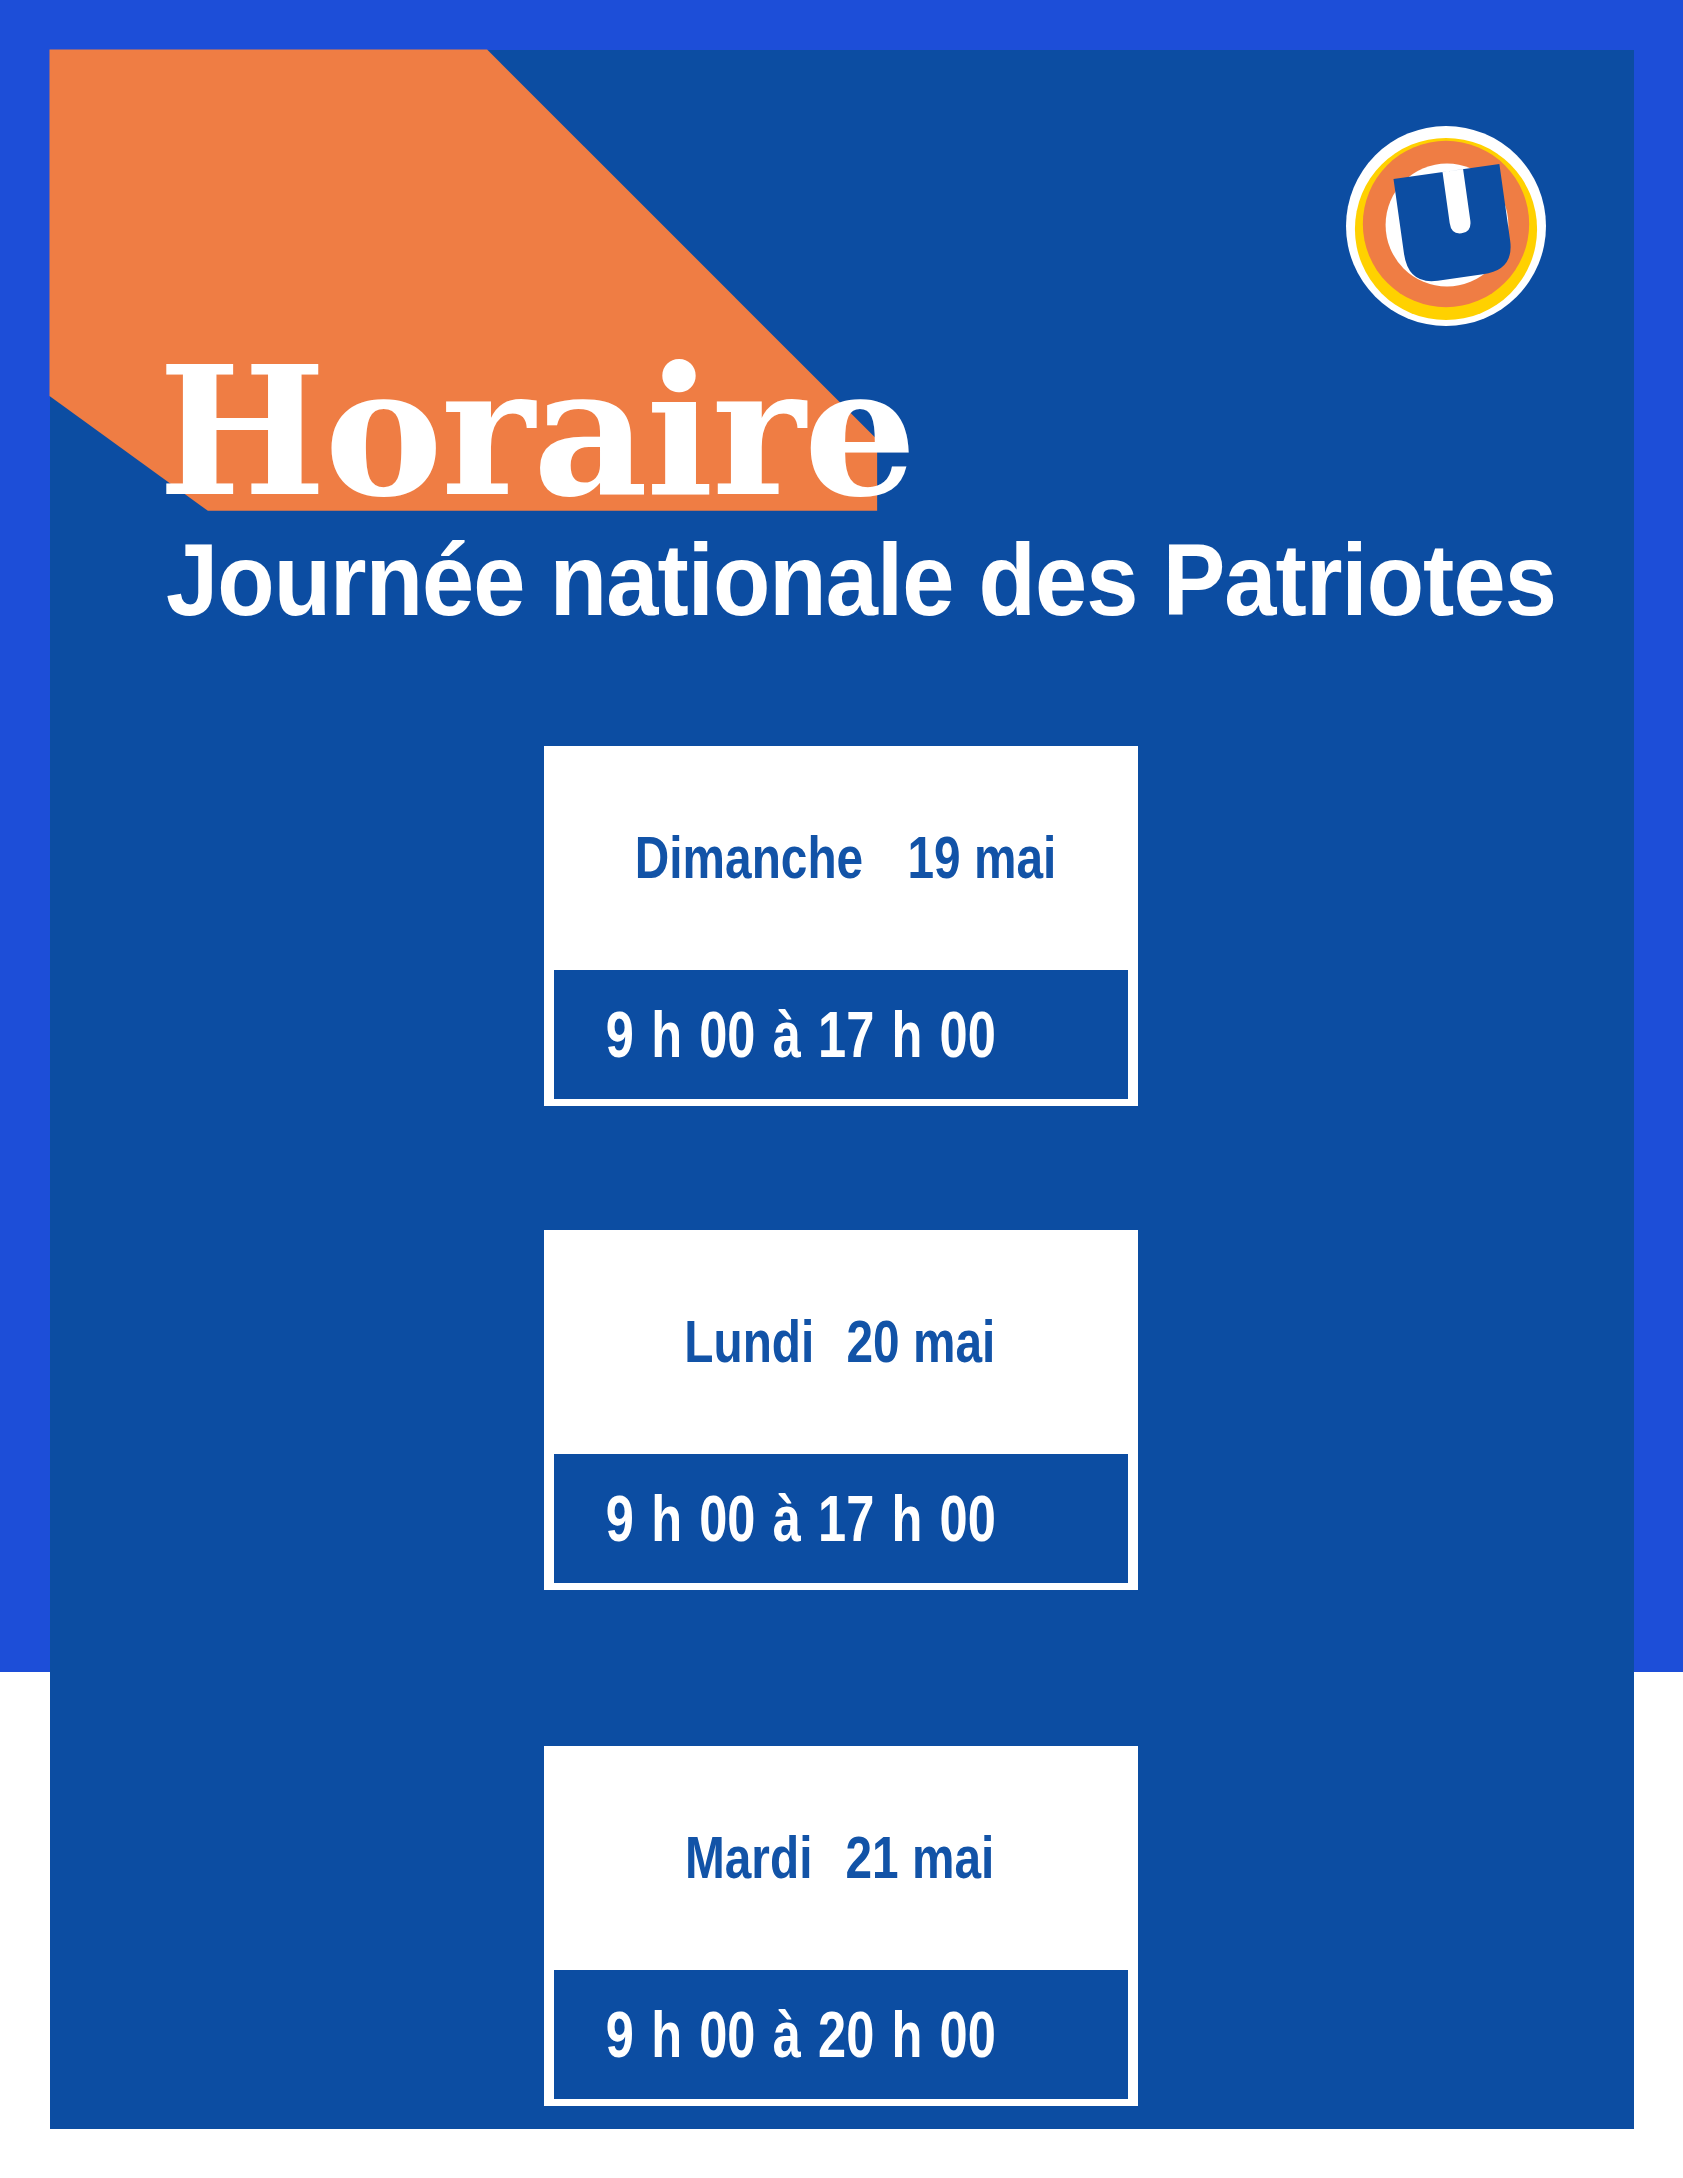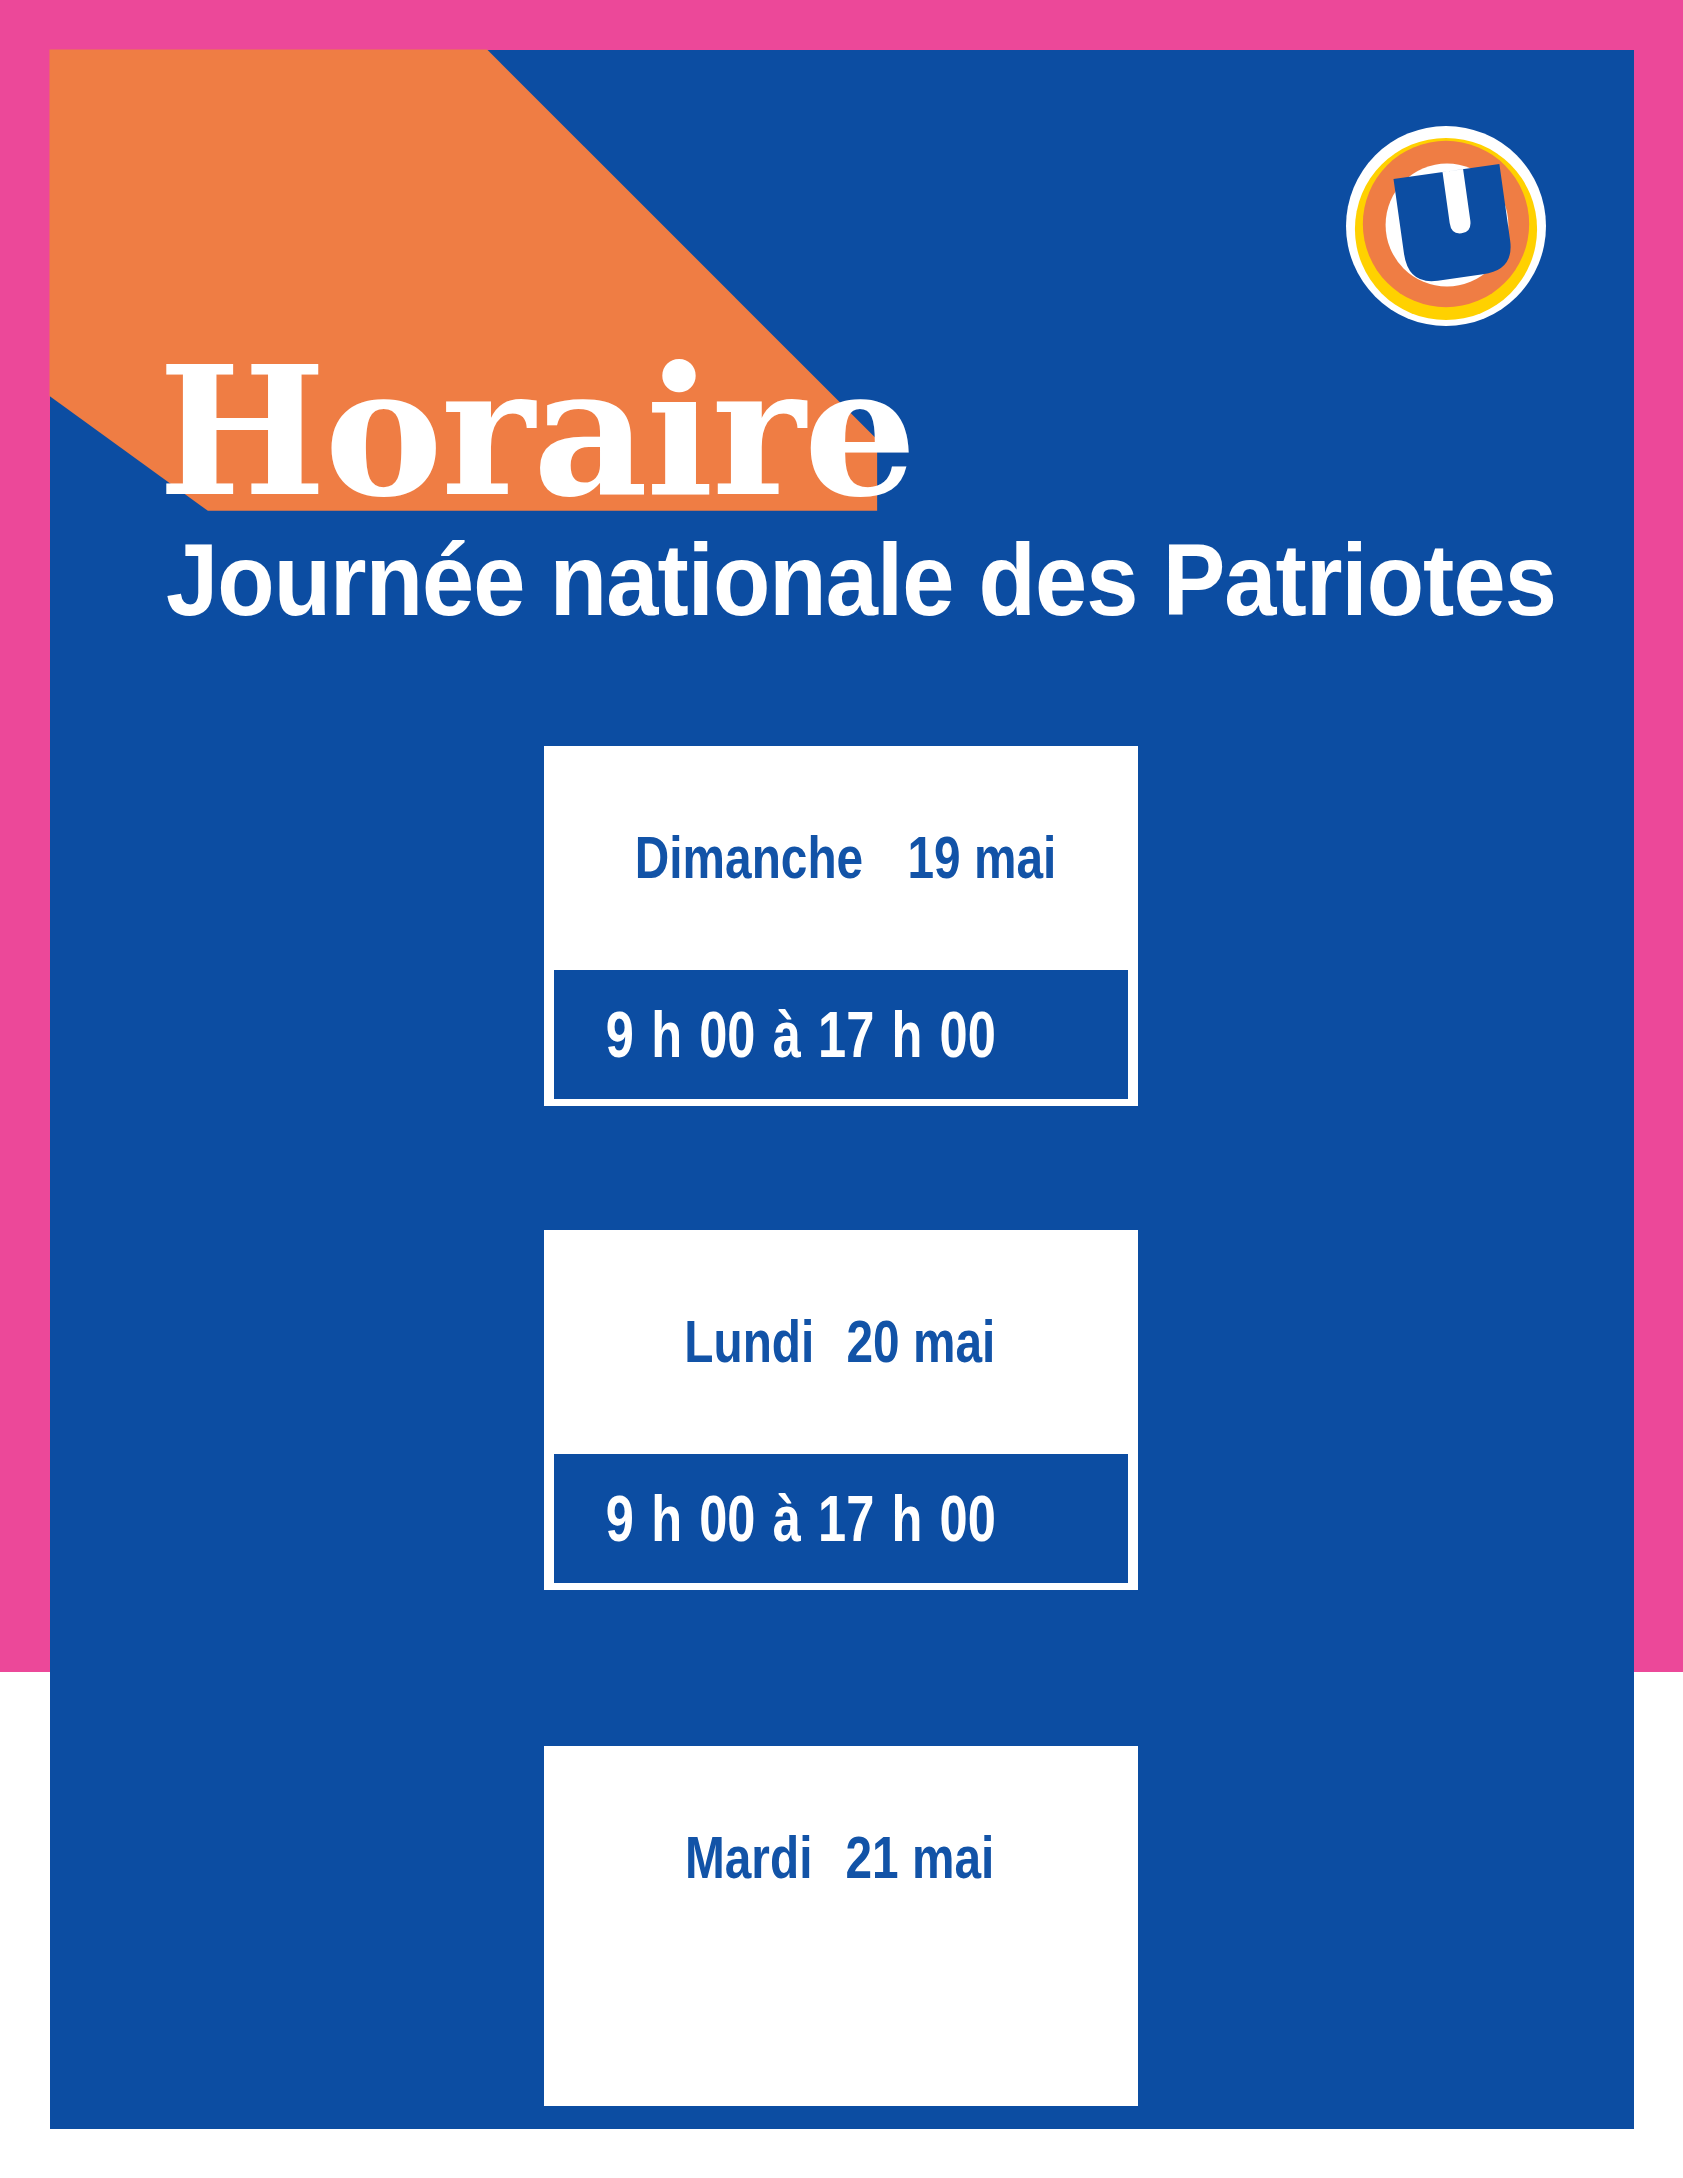--- a/index.html
+++ b/index.html
@@ -4,21 +4,21 @@
 <style>
   html, body {
     margin: 0; padding: 0;
     width: 1683px; height: 2178px;
     background: #ffffff;
     overflow: hidden;
   }
   #poster {
     position: relative;
     width: 1683px; height: 1672px;
-    background: #ec4899;
+    background: #1d4ed8;
     font-family: "Liberation Sans", sans-serif;
   }
   .panel {
     position: absolute; left: 50px; top: 50px;
     width: 1584px; height: 2079px;
     background: var(--blue, #0C4DA2);
   }
   svg.deco {
     position: absolute; left: 0; top: 0;
     width: 1683px; height: 2178px;
@@ -128,16 +128,19 @@
     <div class="card-bar">
       <span>9 h 00 à 17 h 00</span>
     </div>
   </div>
 
   <div class="card c2">
     <div class="card-top">
       <span>Mardi</span>
       <span>21 mai</span>
     </div>
+    <div class="card-bar">
+      <span>9 h 00 à 20 h 00</span>
+    </div>
   </div>
 
 </div>
 
 
 </body></html>

